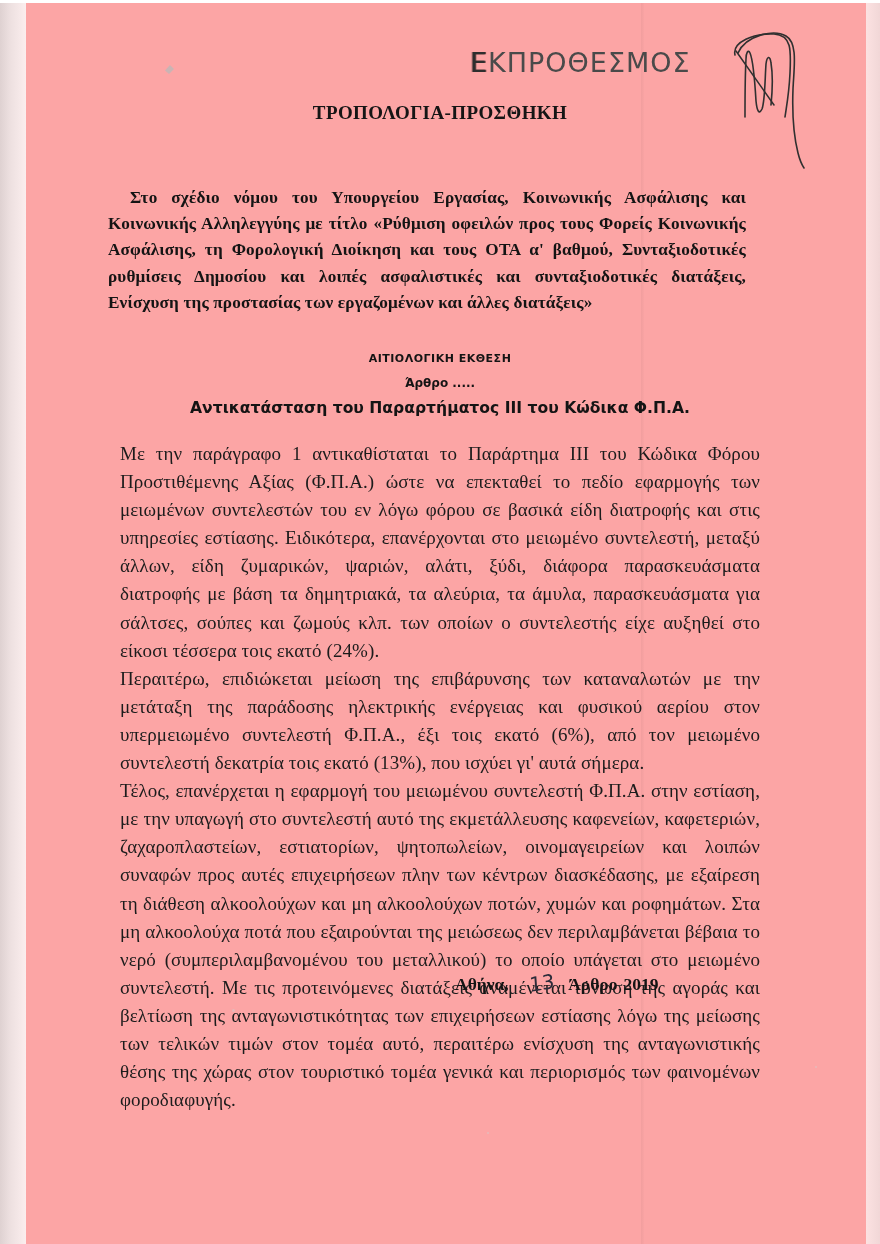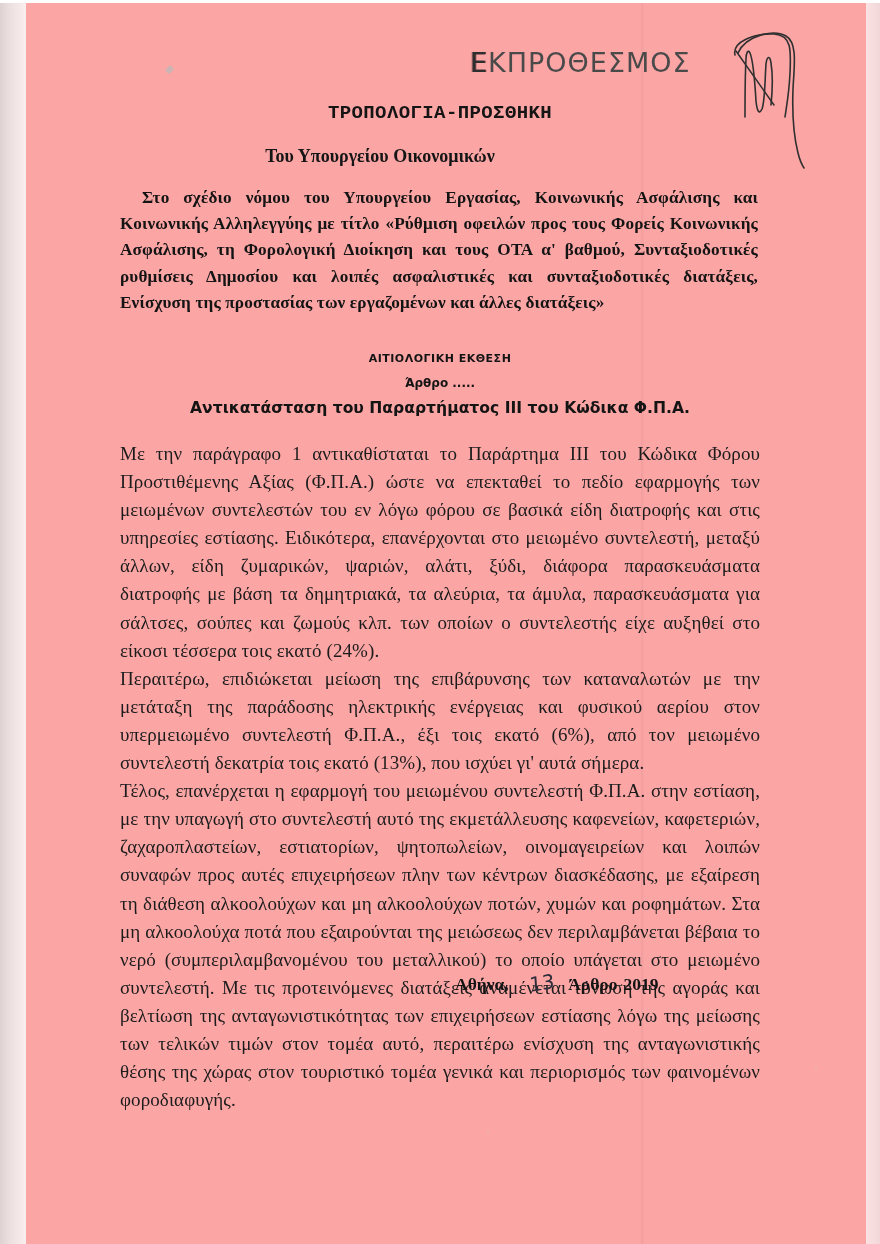--- a/index.html
+++ b/index.html
@@ -84,42 +84,42 @@
     height: 140px;
   }
   .signature svg { display: block; }
 
   
   .doc-title {
     position: absolute;
     left: 0; right: 0;
     top: 99px;
     text-align: center;
-    font-family: Liberation Mono, monospace;
+    font-family: Liberation Serif, serif;
     font-weight: bold;
     font-size: 19px;
     letter-spacing: .4px;
     color: #151515;
   }
   .doc-subtitle {
     position: absolute;
     left: 0; right: 0;
     top: 143px;
     text-align: center;
     font-family: "Liberation Serif", serif;
     font-weight: bold;
     font-size: 18px;
     color: #151515;
     padding-right: 120px;
   }
 
   
   .intro {
     position: absolute;
-    left: 120px;
+    left: 108px;
     top: 182px;
     width: 638px;
     font-family: "Liberation Serif", serif;
     font-weight: bold;
     font-size: 17.2px;
     line-height: 26.2px;
     text-align: justify;
     text-indent: 22px;
     color: #141414;
     letter-spacing: .15px;
@@ -198,21 +198,20 @@
   <div class="signature">
     <svg width="140" height="140" viewBox="0 0 140 140" fill="none" xmlns="http://www.w3.org/2000/svg" aria-hidden="true">
       <path d="M23 26 C20 13, 42 4, 62 5 C80 6, 79 22, 78 44 C77 66, 74 80, 73 88" stroke="#303030" stroke-width="1.6" fill="none" stroke-linecap="round"></path>
       <path d="M26 24 C34 6, 62 0, 74 7 C86 14, 82 38, 81 60 C80 86, 82 108, 86 124 C88 132, 90 136, 92 139" stroke="#303030" stroke-width="1.6" fill="none" stroke-linecap="round"></path>
       <path d="M33 88 C33 70, 33 48, 34 30 C34 24, 36 20, 38 24 C41 31, 43 55, 44 72 C45 82, 47 86, 50 80 C53 73, 53 48, 54 35 C55 27, 58 26, 59 34 C61 46, 60 66, 59 76" stroke="#303030" stroke-width="1.6" fill="none" stroke-linecap="round"></path>
       <path d="M24 22 L62 76" stroke="#303030" stroke-width="1.5" fill="none" stroke-linecap="round"></path>
     </svg>
   </div>
 
   <div class="doc-title">ΤΡΟΠΟΛΟΓΙΑ-ΠΡΟΣΘΗΚΗ</div>
-  <div class="doc-subtitle">Του Υπουργείου Οικονομικών</div>
 
   <div class="intro">Στο σχέδιο νόμου του Υπουργείου   Εργασίας, Κοινωνικής Ασφάλισης και Κοινωνικής Αλληλεγγύης με τίτλο «Ρύθμιση οφειλών προς τους Φορείς Κοινωνικής Ασφάλισης, τη Φορολογική Διοίκηση και τους ΟΤΑ α' βαθμού, Συνταξιοδοτικές ρυθμίσεις Δημοσίου και λοιπές ασφαλιστικές και συνταξιοδοτικές διατάξεις, Ενίσχυση της προστασίας των εργαζομένων και άλλες διατάξεις»</div>
 
   <div class="report-head l1">ΑΙΤΙΟΛΟΓΙΚΗ  ΕΚΘΕΣΗ</div>
   <div class="report-head l2">Άρθρο .....</div>
   <div class="report-head l3">Αντικατάσταση του Παραρτήματος ΙΙΙ του Κώδικα Φ.Π.Α.</div>
 
   <div class="body-text">
     <p>Με την παράγραφο 1 αντικαθίσταται το Παράρτημα ΙΙΙ  του Κώδικα Φόρου Προστιθέμενης Αξίας (Φ.Π.Α.) ώστε να επεκταθεί το πεδίο εφαρμογής των μειωμένων συντελεστών του εν λόγω φόρου σε βασικά είδη διατροφής και στις υπηρεσίες εστίασης. Ειδικότερα, επανέρχονται στο μειωμένο συντελεστή, μεταξύ άλλων, είδη ζυμαρικών, ψαριών, αλάτι, ξύδι, διάφορα παρασκευάσματα διατροφής με βάση τα δημητριακά, τα αλεύρια, τα άμυλα, παρασκευάσματα για σάλτσες, σούπες και ζωμούς κλπ. των οποίων ο συντελεστής είχε αυξηθεί στο είκοσι τέσσερα τοις εκατό (24%).</p>
     <p>Περαιτέρω, επιδιώκεται μείωση της επιβάρυνσης των καταναλωτών με την μετάταξη της παράδοσης ηλεκτρικής ενέργειας και φυσικού αερίου στον υπερμειωμένο συντελεστή Φ.Π.Α., έξι τοις εκατό (6%), από τον μειωμένο συντελεστή δεκατρία τοις εκατό (13%),  που ισχύει γι' αυτά σήμερα.</p>

